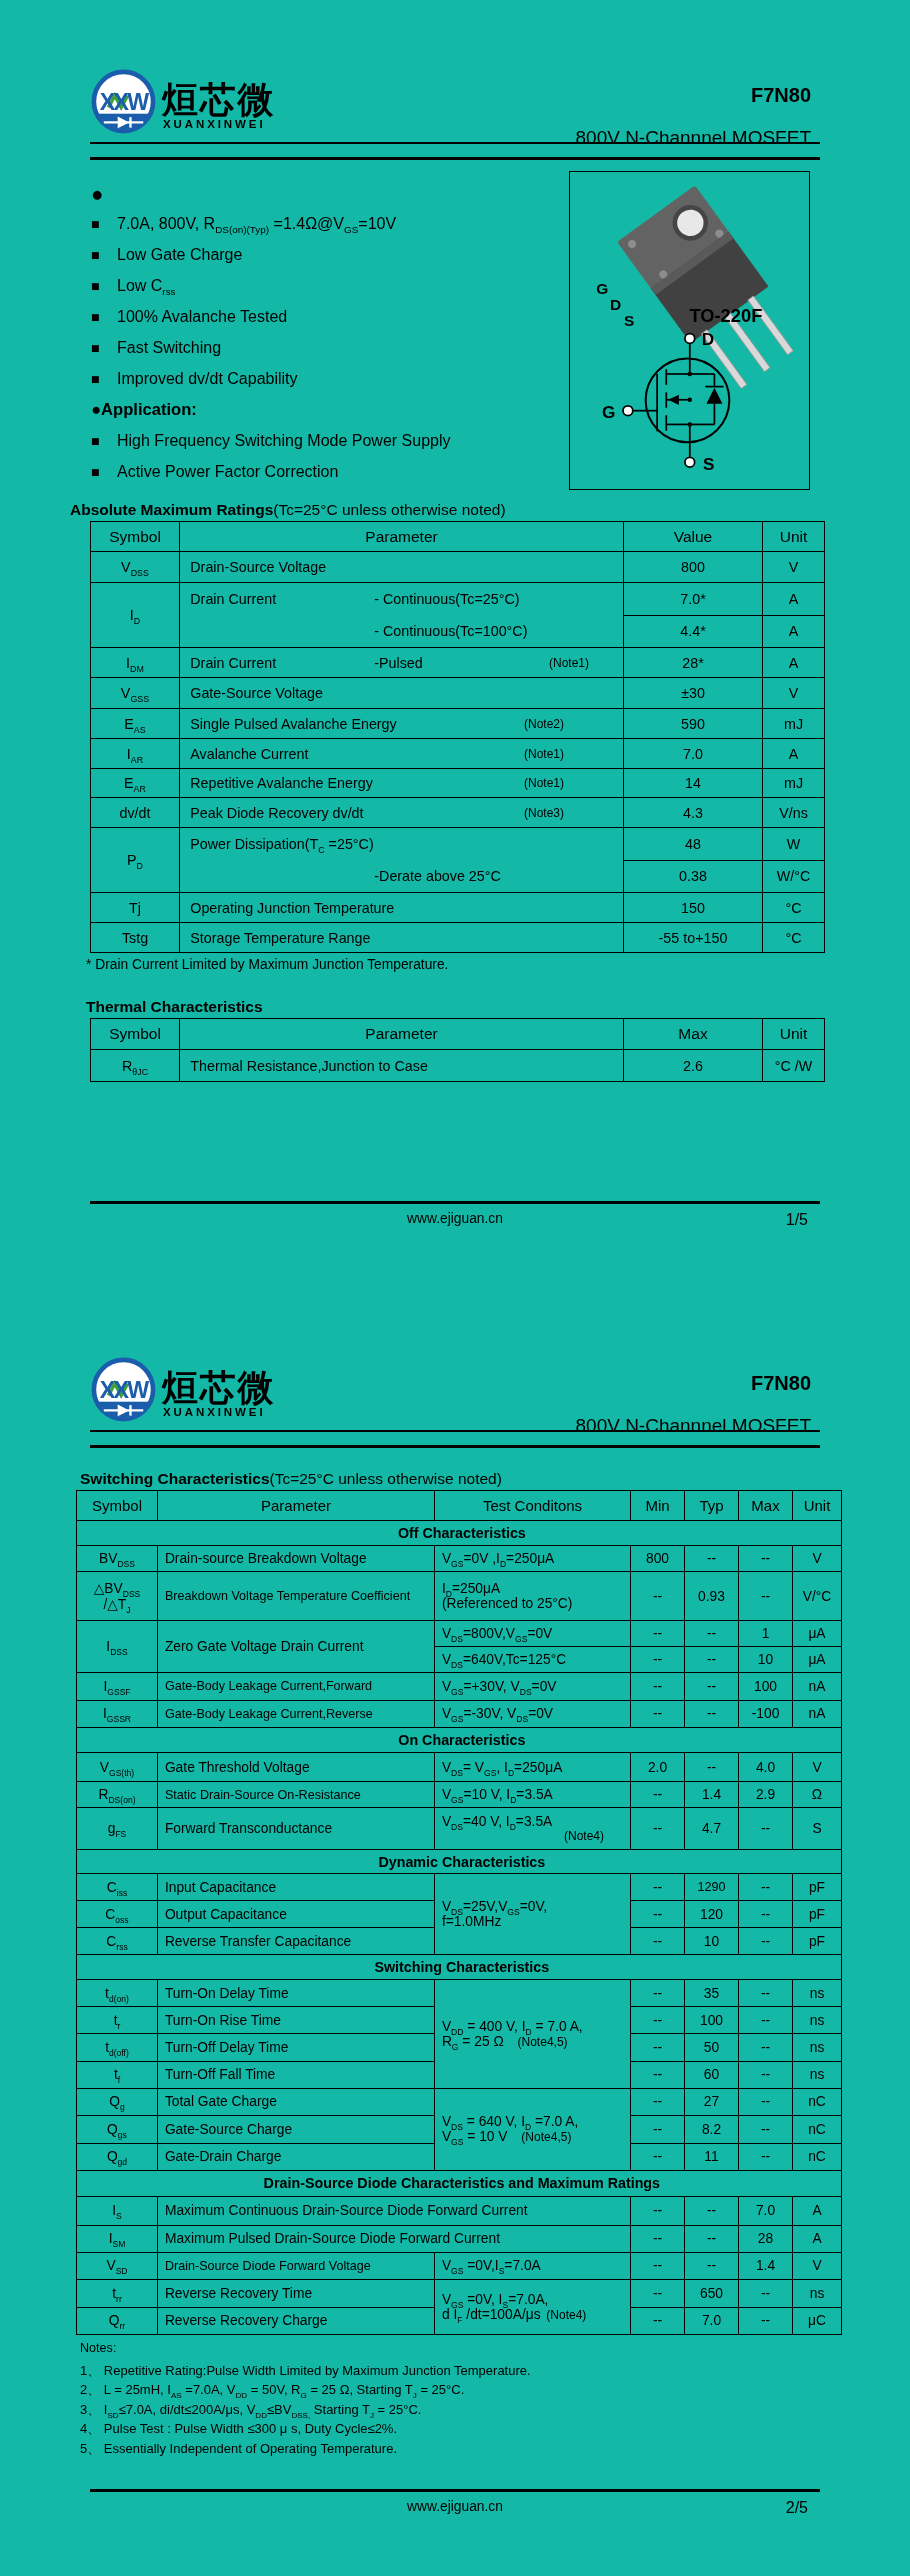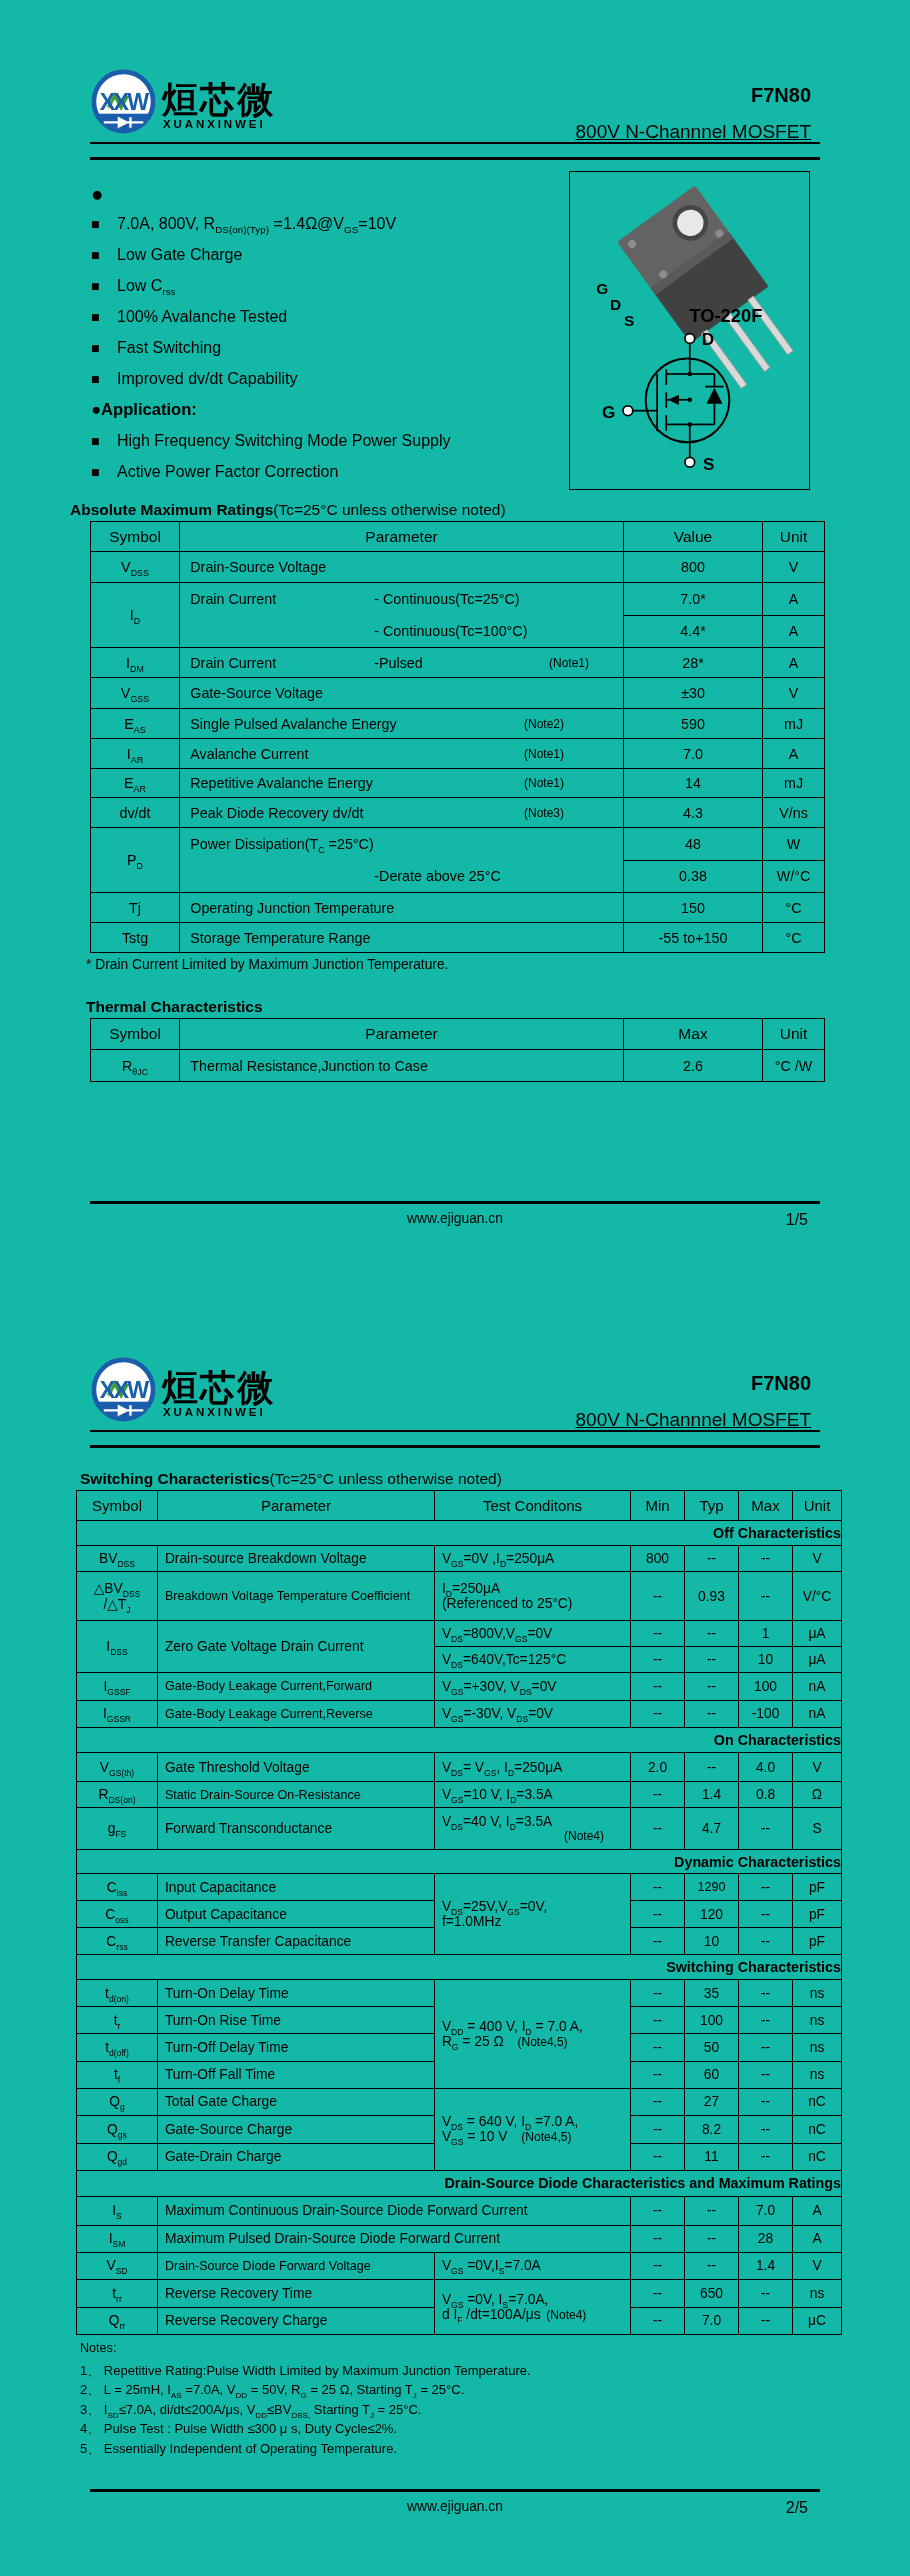--- a/index.html
+++ b/index.html
@@ -10,21 +10,21 @@
   }
   .page{position:absolute;left:0;width:910px;height:1288px;background:#14b8a6;overflow:hidden;}
   sub{font-size:62%;line-height:0;}
 
   
   .logo-svg{position:absolute;left:91px;top:69px;width:65px;height:65px;}
   .logo-cn{position:absolute;left:162px;top:76px;font-size:36px;font-weight:700;letter-spacing:1.7px;font-family:"DejaVu Sans",sans-serif;}
   .logo-en{position:absolute;left:163px;top:118px;font-size:11.5px;font-weight:700;letter-spacing:2.9px;}
   .hdr-right{position:absolute;right:99px;top:84px;text-align:right;}
   .part{font-size:20px;font-weight:700;}
-  .subtitle{font-size:19px;margin-top:14px;text-decoration:underline;}
+  .subtitle{font-size:19px;margin-top:20px;}
   .rule{position:absolute;left:90px;width:730px;background:#000;}
   .rule.r1{top:142px;height:1.7px;}
   .rule.r2{top:157px;height:2.9px;}
 
   
   .features{position:absolute;left:91px;top:182px;}
   .feat-bullet{font-size:20.6px;height:26px;line-height:24px;}
   .feat{display:flex;align-items:center;height:31px;font-size:16px;}
   .feat .sq{font-size:14.3px;width:26px;}
   .feat.app{font-weight:700;font-size:16.6px;}
@@ -46,21 +46,21 @@
   .w320{display:inline-block;width:184px;flex:none;}
   .grow{flex:1;text-align:left;}
   .note{font-size:12px;}
   .abs-note{position:absolute;left:344px;top:50%;transform:translateY(-50%);font-size:12px;}
   .two > div{height:32px;display:flex;align-items:center;}
   .ind320{margin-left:184px;}
 
   table.e{font-size:13.8px;}
   table.e tr.hdr th{font-size:15px;}
   table.e .pl{padding-left:6.9px;}
-  table.e tr.sec td{text-align:right;font-weight:700;font-size:14.3px;padding-left:5.7px;border-left:none;border-right:none;}
+  table.e tr.sec td{text-align:center;font-weight:700;font-size:14.3px;padding-left:5.7px;border-left:none;border-right:none;}
   table.e .sm{font-size:12.6px;}
   .gnote{text-align:right;padding-right:26px;display:block;}
 
   .footnote{position:absolute;left:86px;font-size:13.8px;}
 
   
   .fline{position:absolute;left:90px;top:1201px;width:730px;height:2.9px;background:#000;}
   .fsite{position:absolute;left:0;width:100%;top:1211px;text-align:center;font-size:13.8px;}
   .fpage{position:absolute;right:102px;top:1211px;font-size:16px;}
 
@@ -465,21 +465,21 @@
         <td>--</td>
         <td>4.0</td>
         <td>V</td>
       </tr>
       <tr style="height:26px">
         <td>R<sub>DS(on)</sub></td>
         <td class="pl sm">Static Drain-Source On-Resistance</td>
         <td class="pl">V<sub>GS</sub>=10 V, I<sub>D</sub>=3.5A</td>
         <td>--</td>
         <td>1.4</td>
-        <td>0.8</td>
+        <td>2.9</td>
         <td>Ω</td>
       </tr>
       <tr style="height:42px">
         <td>g<sub>FS</sub></td>
         <td class="pl">Forward Transconductance</td>
         <td class="pl">
             <div>V<sub>DS</sub>=40 V, I<sub>D</sub>=3.5A</div>
             <span class="gnote note">(Note4)</span>
           </td>
         <td>--</td>

